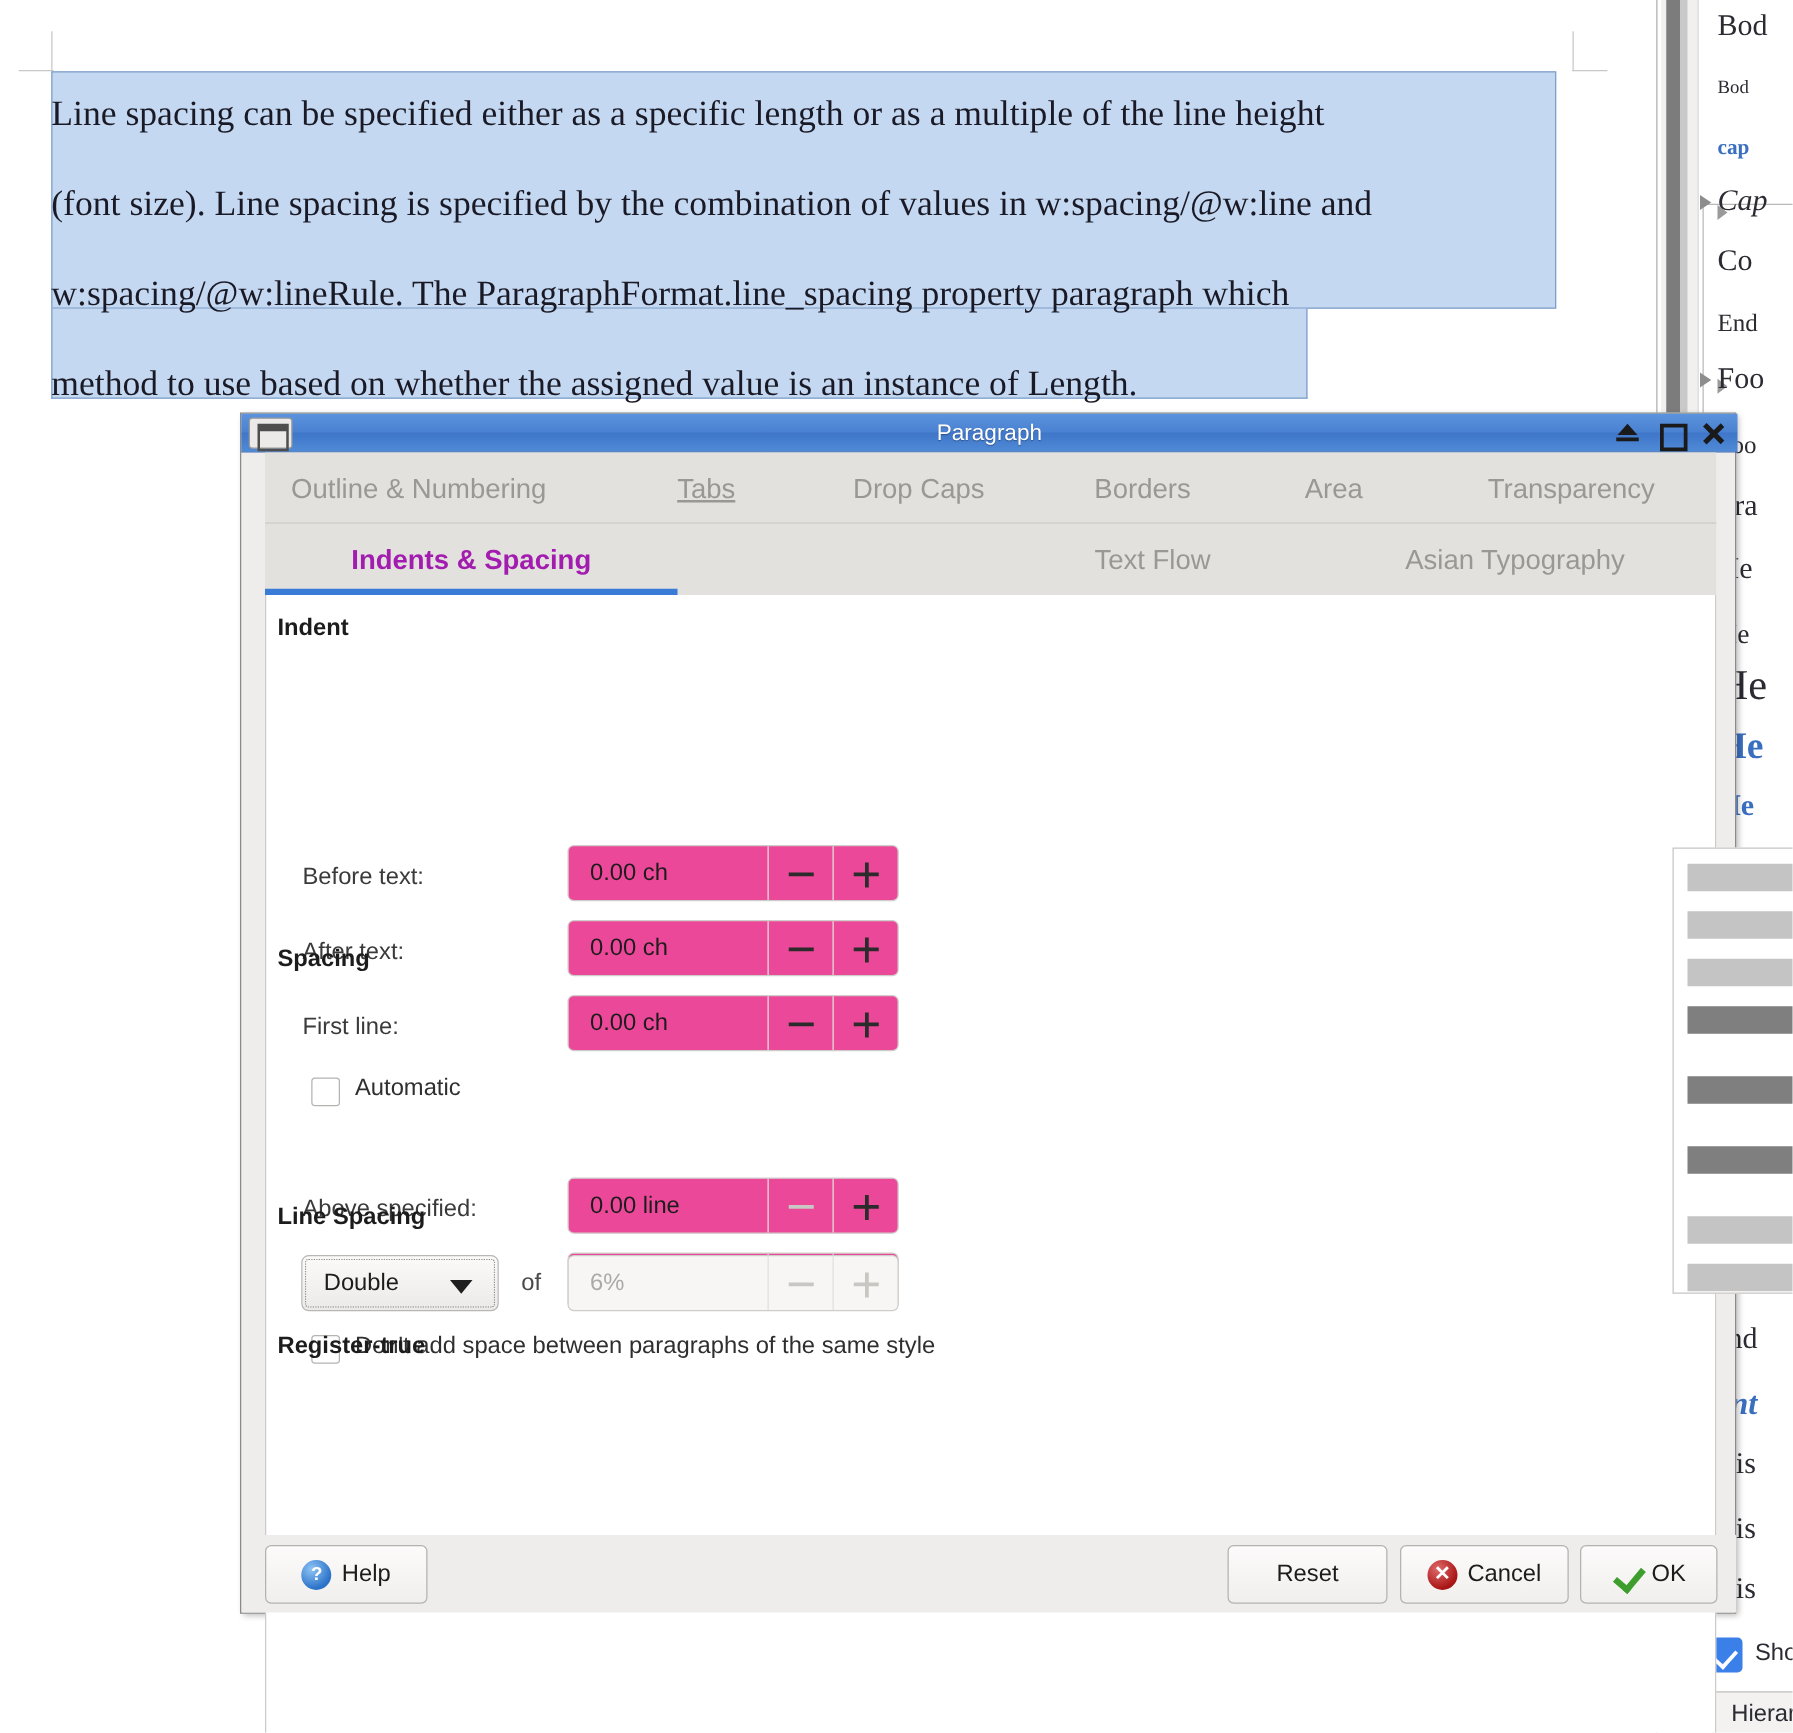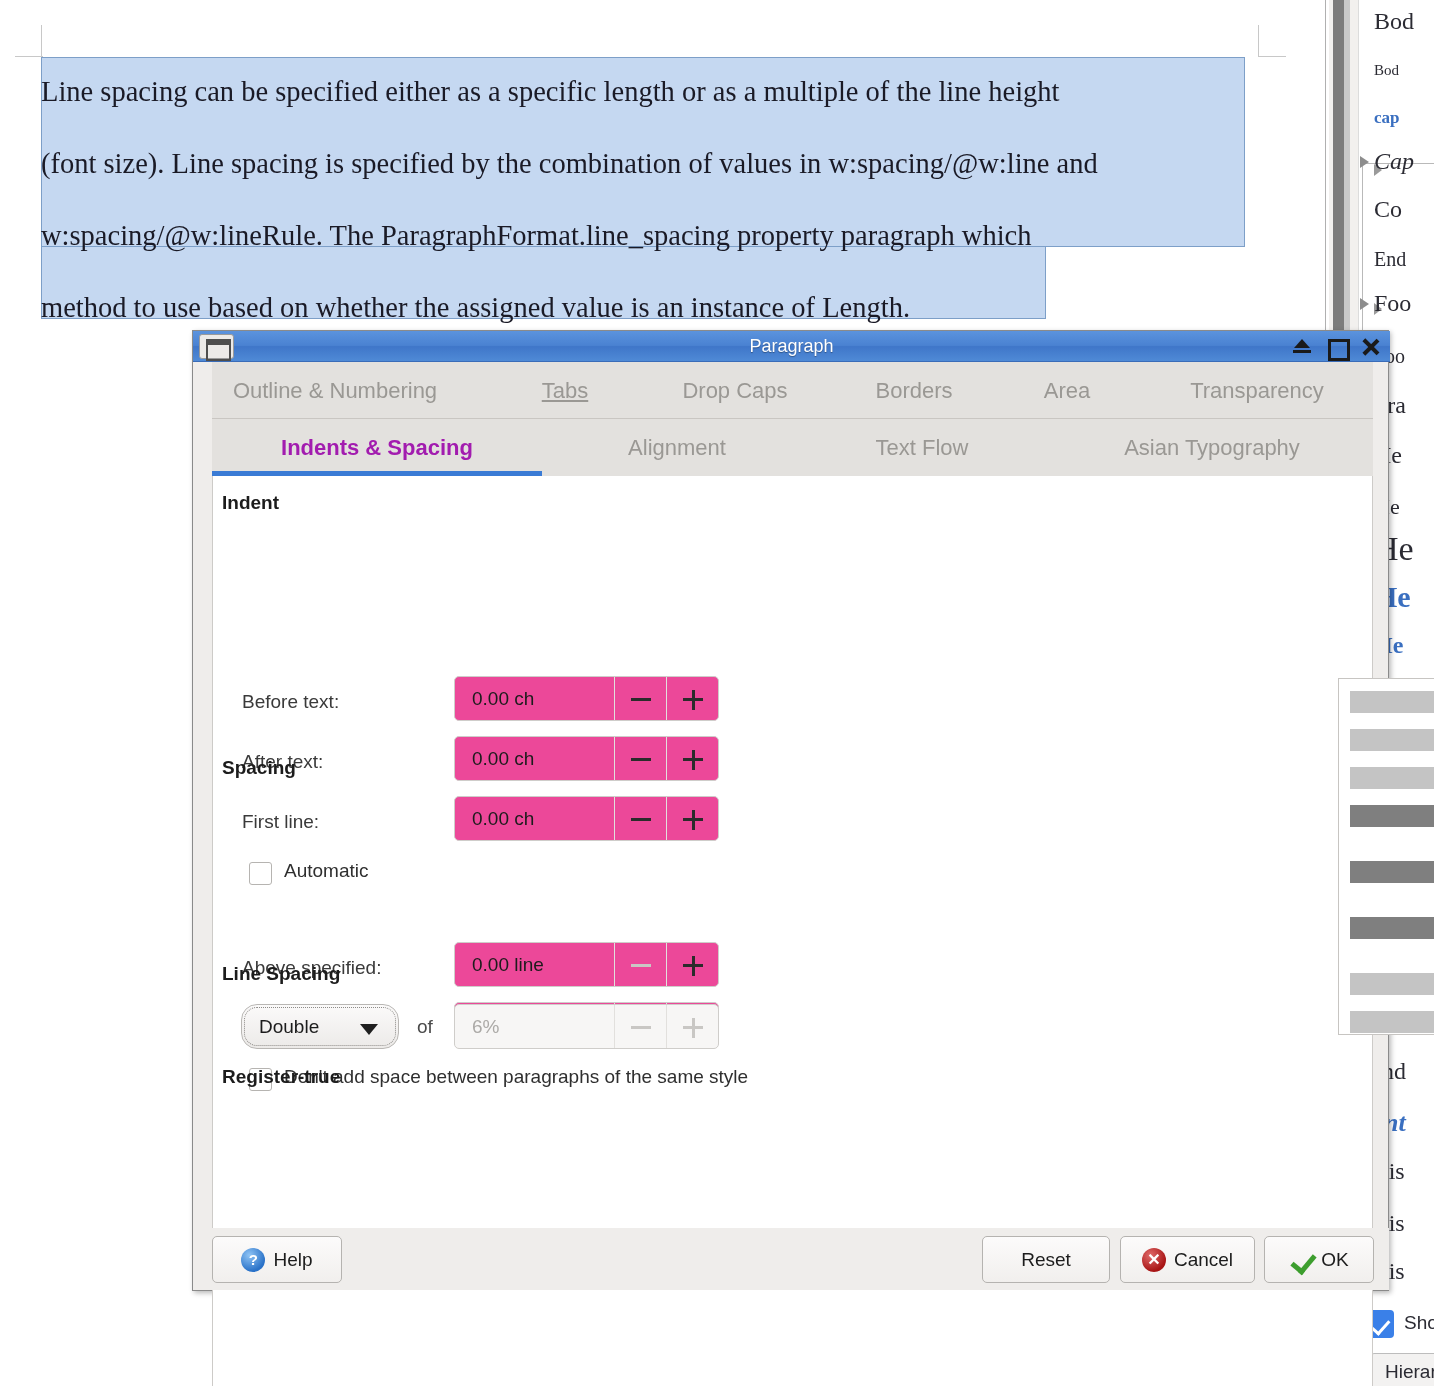--- a/index.html
+++ b/index.html
@@ -170,21 +170,21 @@
   .spin .bt.off:before, .spin .bt.off:after { background:#c9c7c4; }
 
   .cbrow { position:absolute; }
   .cbox {
     position:absolute; left:0; top:0; width:23px; height:23px;
     background:#fff; border:1px solid #b6b4b1; border-radius:3px;
   }
   .cbrow .cblbl { position:absolute; left:35px; top:-2px; font-size:19px; color:#2f2f2f; white-space:nowrap; }
 
   .combo {
-    position:absolute; width:158px; height:45px; border-radius:16px;
+    position:absolute; width:158px; height:45px; border-radius:6px;
     background:linear-gradient(to bottom,#fbfafa,#eceae8);
     border:1px solid #b9b7b4;
     outline:1px dotted #8d8b88; outline-offset:-4px;
   }
   .combo .ctext { position:absolute; left:17px; top:11px; font-size:19px; color:#1c1c1c; }
   .combo .carrow {
     position:absolute; right:20px; top:19px; width:0;height:0;
     border-left:9px solid transparent; border-right:9px solid transparent; border-top:11px solid #1f1f1f;
   }
   .ofword { position:absolute; font-size:19px; color:#4a4a4a; }
@@ -314,21 +314,20 @@
       <div class="tab" style="left:632px;width:140px;">Borders</div>
       <div class="tab" style="left:800px;width:110px;">Area</div>
       <div class="tab" style="left:930px;width:230px;">Transparency</div>
     </div>
 
     <div class="tabrow r2">
       <div class="tab active" style="left:0px;width:330px;">
         <span>Indents &amp; Spacing</span>
         <span class="tabund"></span>
       </div>
-      <div class="tab" style="left:350px;width:230px;">Alignment</div>
       <div class="tab" style="left:610px;width:200px;">Text Flow</div>
       <div class="tab" style="left:840px;width:320px;">Asian Typography</div>
     </div>
 
     <div class="content">
 
       <div class="grouplbl" style="left:9px;top:16px;">Indent</div>
 
       <div class="fieldlbl" style="left:29px;top:215px;">Before text:</div>
       <div class="spin" style="left:241px;top:200px;width:265px;">

